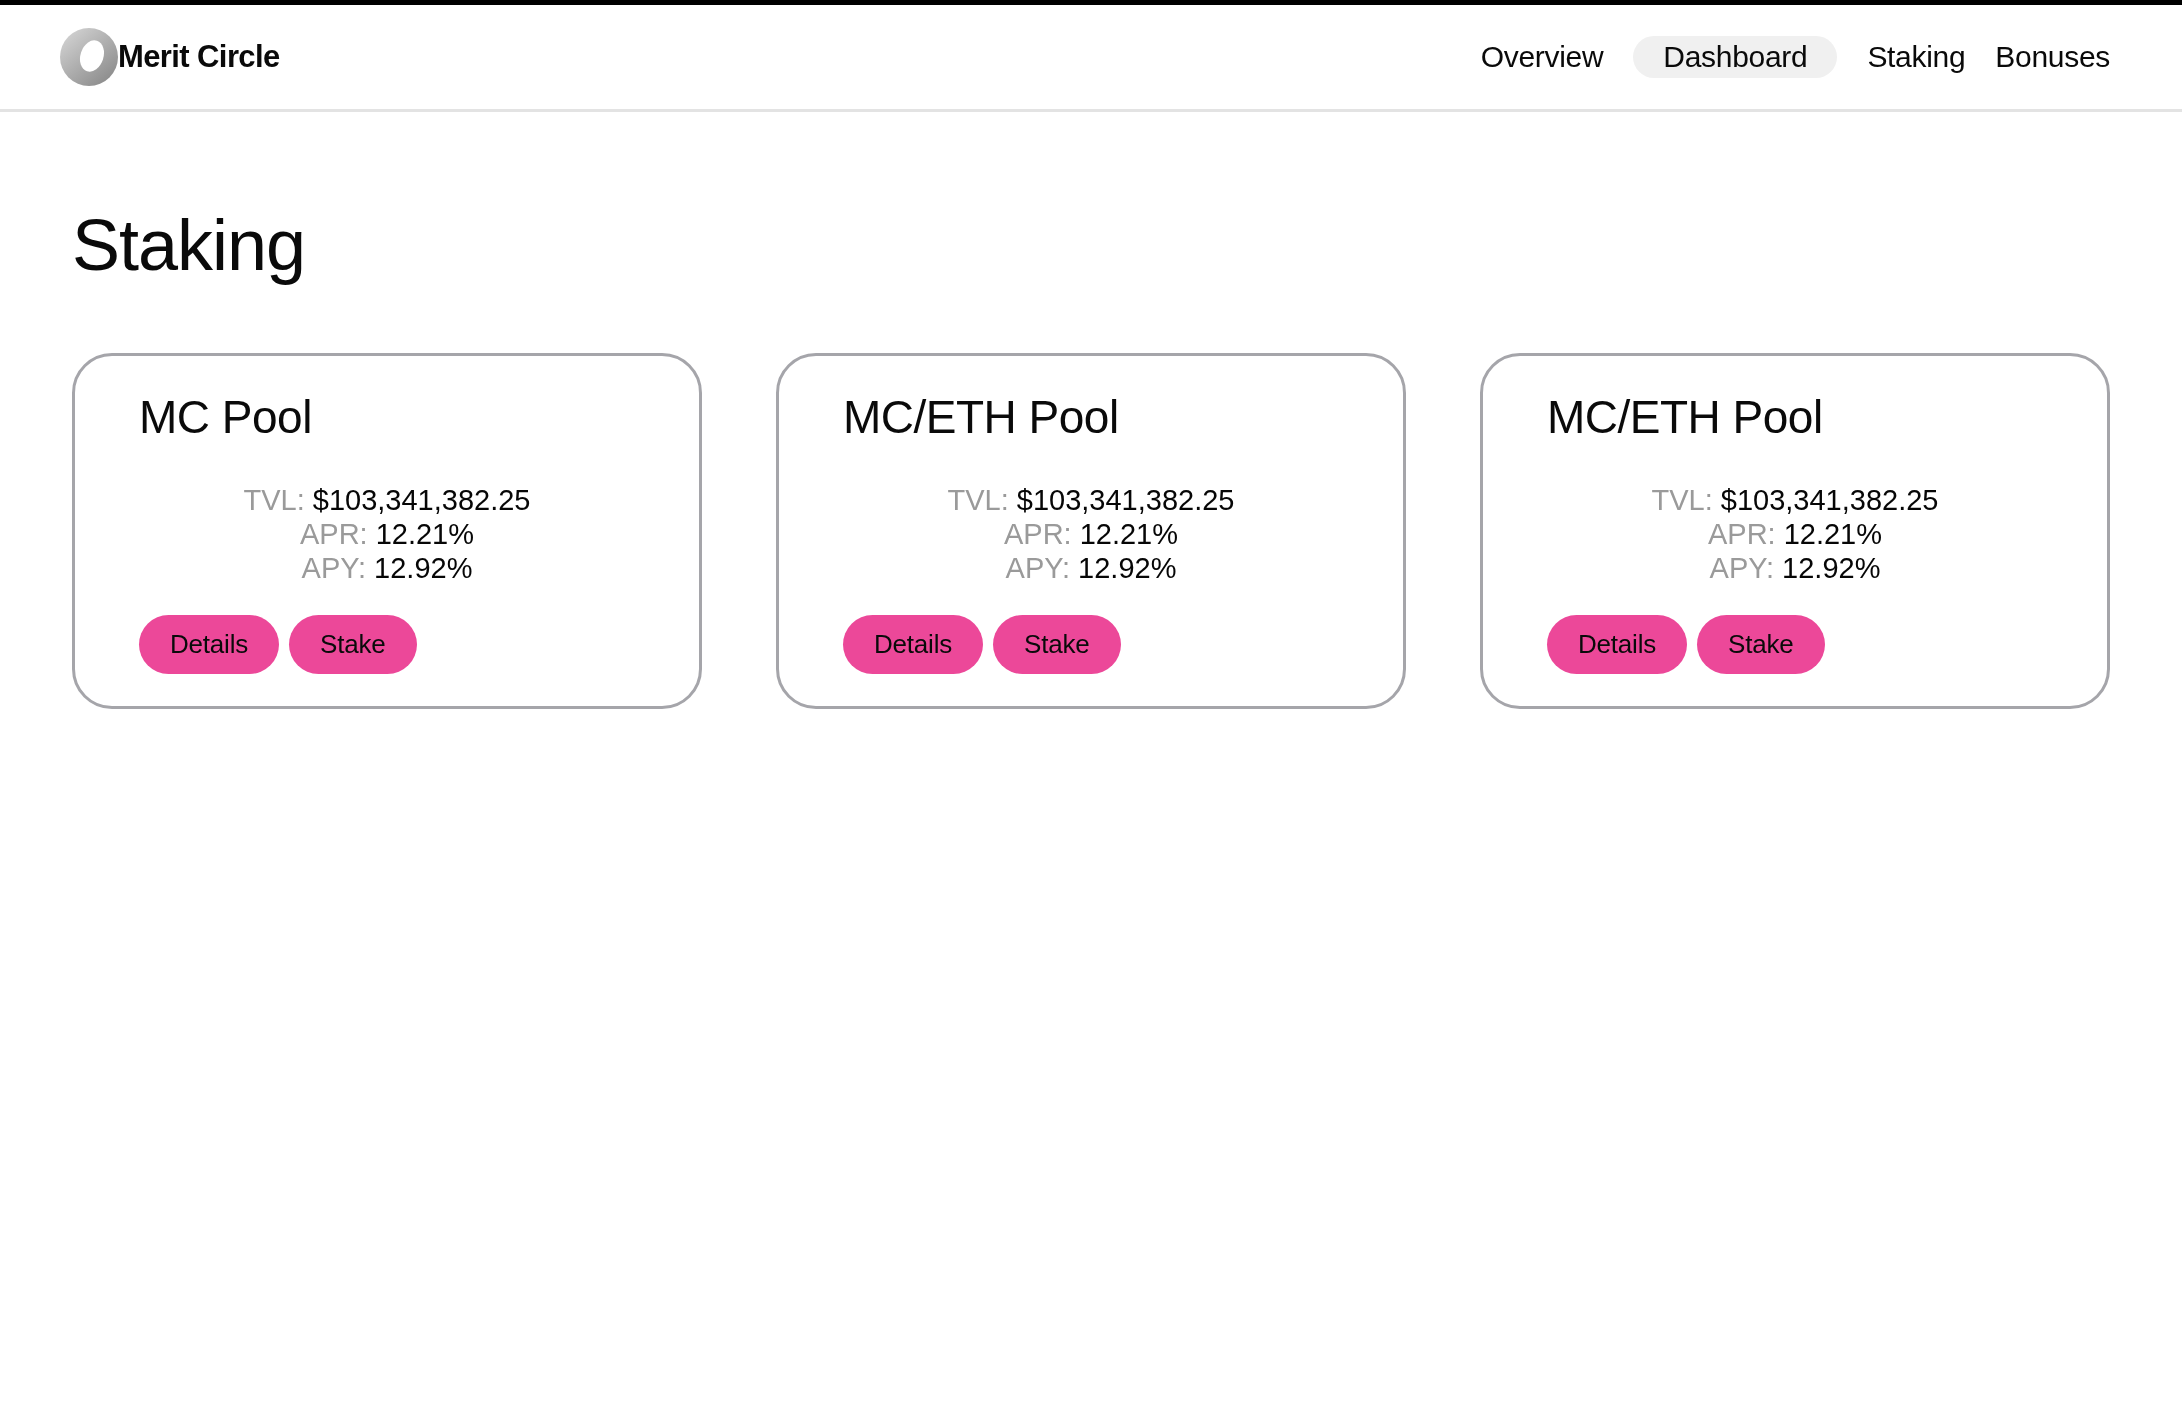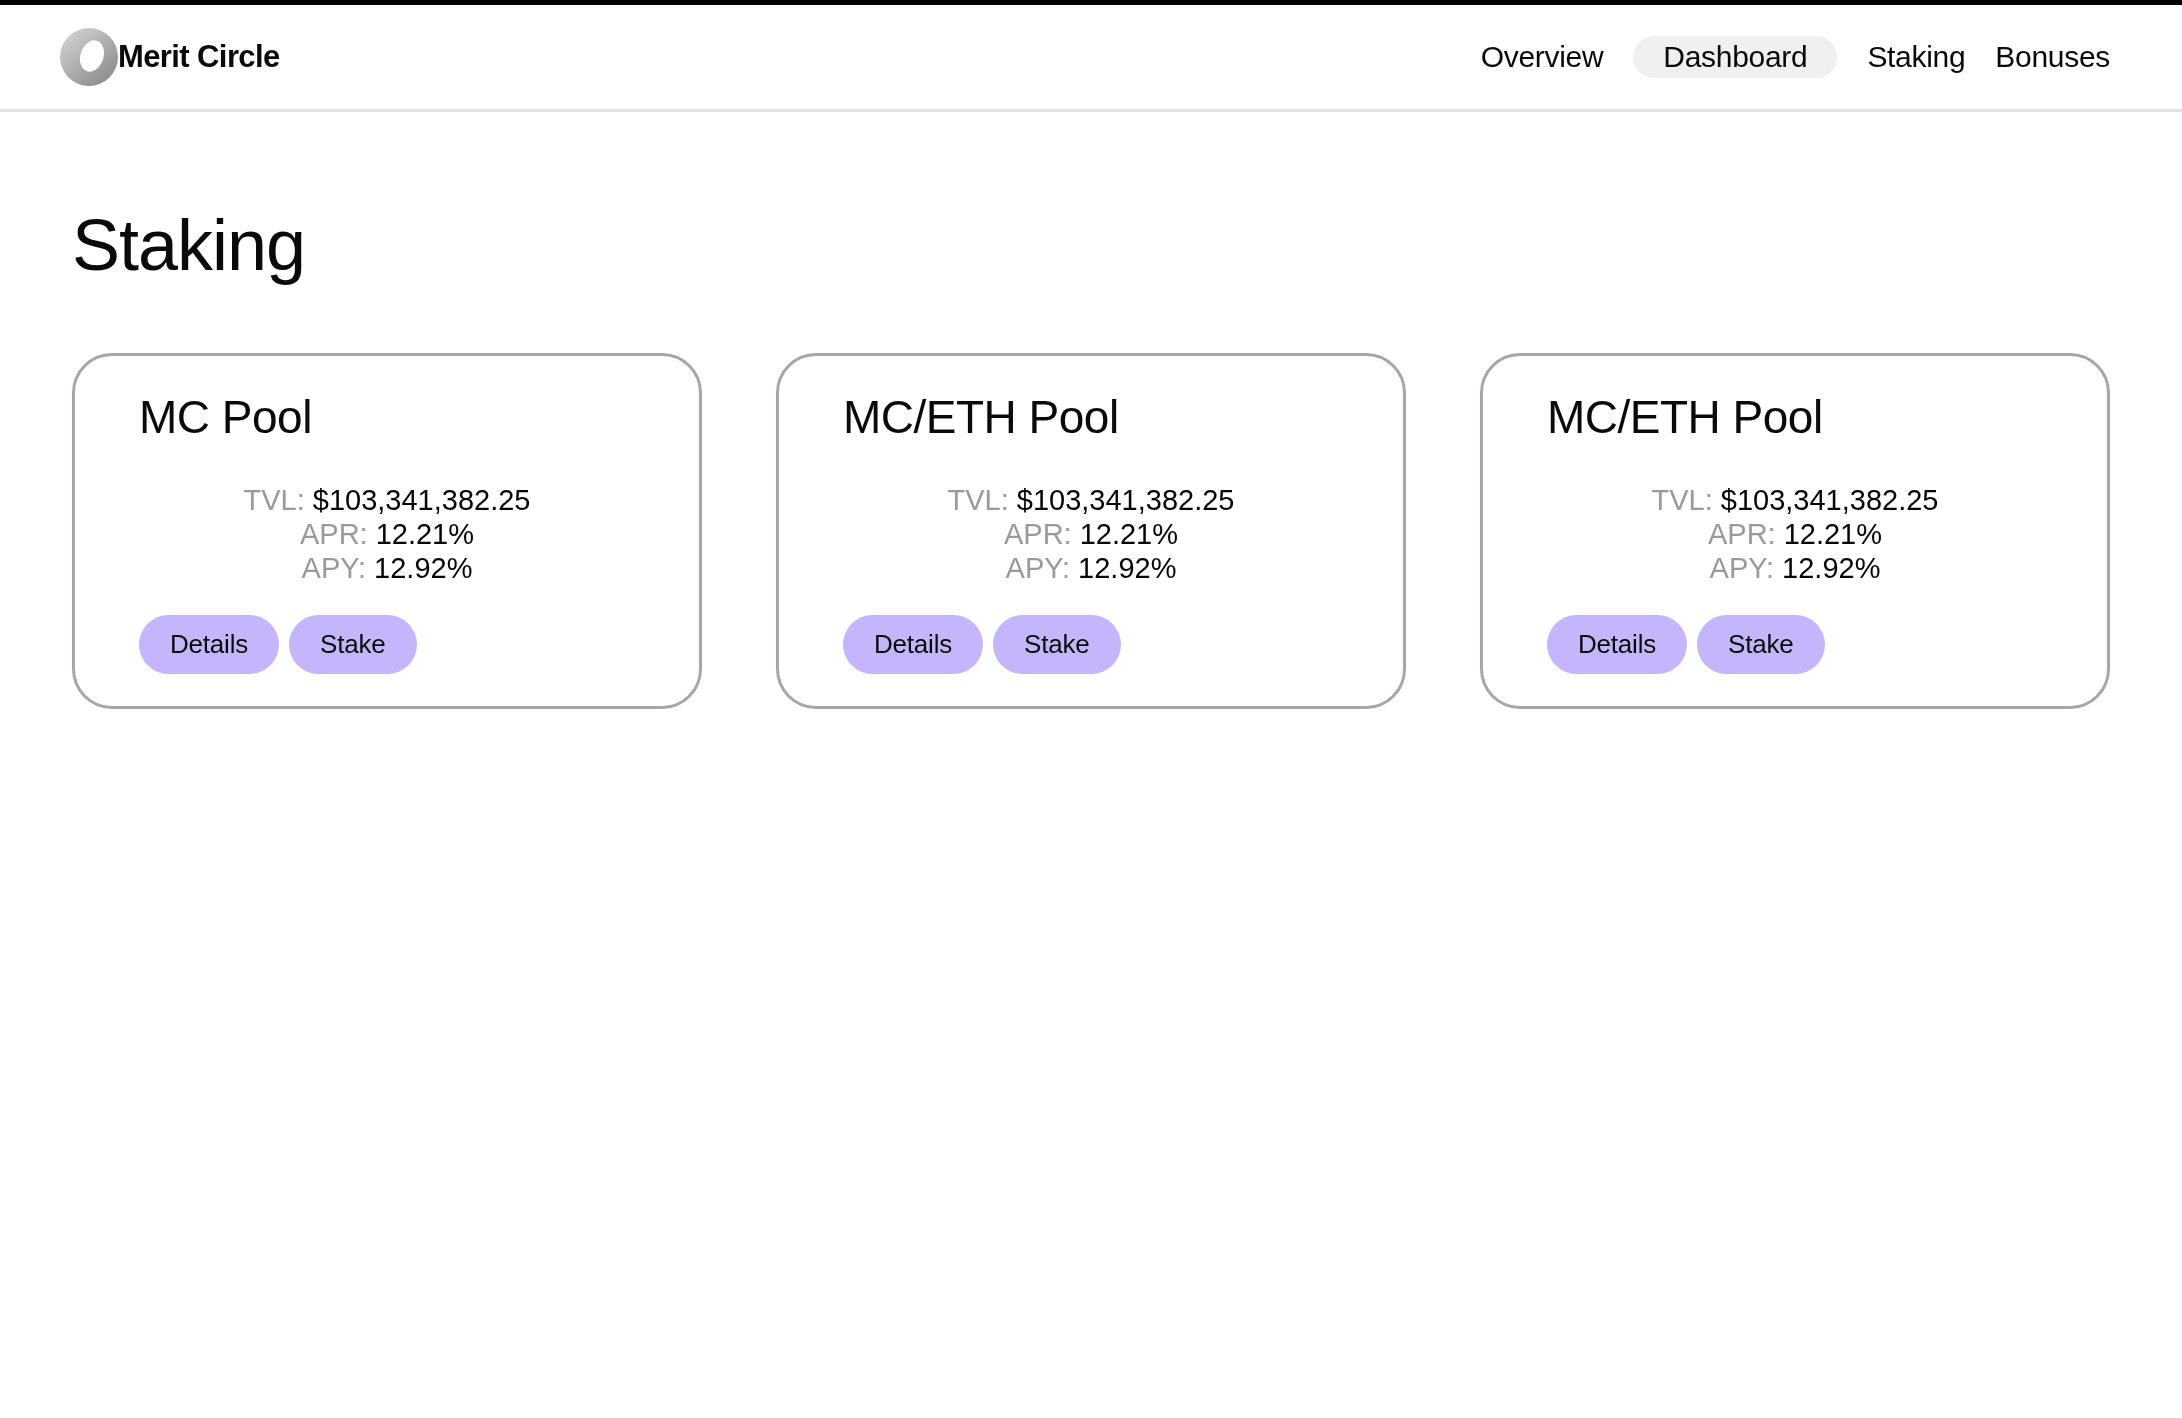--- a/index.html
+++ b/index.html
@@ -63,21 +63,21 @@
     line-height: 1.2;
   }
   .stats { font-size: 29px; line-height: 34px; }
   .stat-row { white-space: nowrap; text-align: center; }
   .stat-label { color: #9a9a9a; margin-right: 8px; }
   .stat-value { color: #060606; font-weight: 500; }
   .actions { display: flex; gap: 10px; margin-top: 30px; }
   .btn {
     height: 59px; padding: 0 31px;
     border: none; border-radius: 999px;
-    background: #c4b5fd; color: #0a0a0a;
+    background: #ec4899; color: #0a0a0a;
     font-family: inherit; font-size: 26px; letter-spacing: -0.2px;
     display: inline-flex; align-items: center; justify-content: center;
     cursor: pointer;
   }
 </style>
 </head>
 <body>
 
 <div class="topbar"></div>
 

